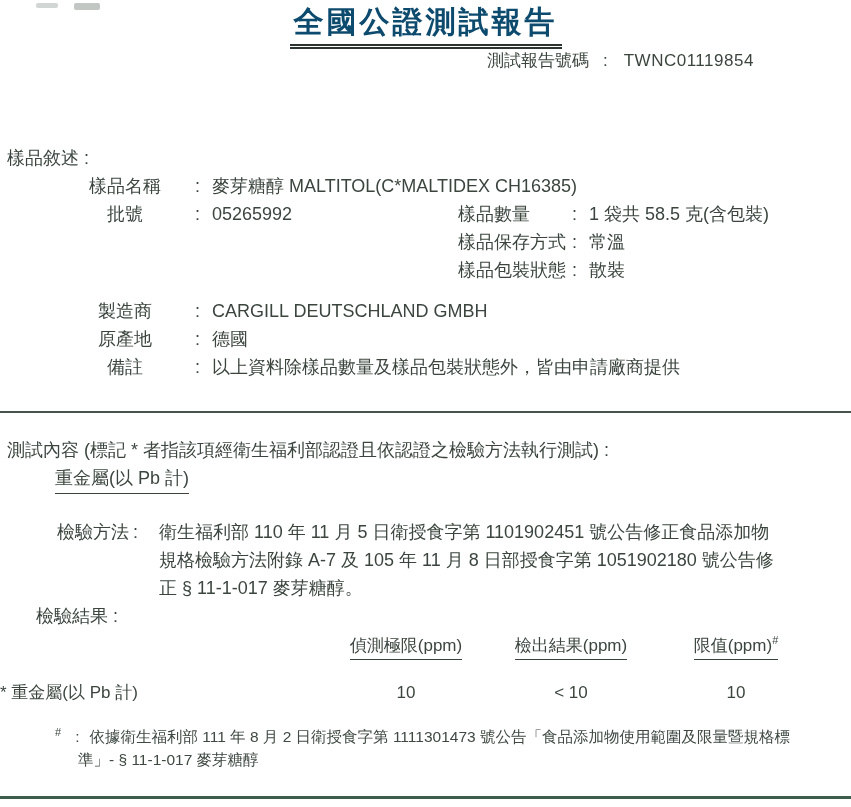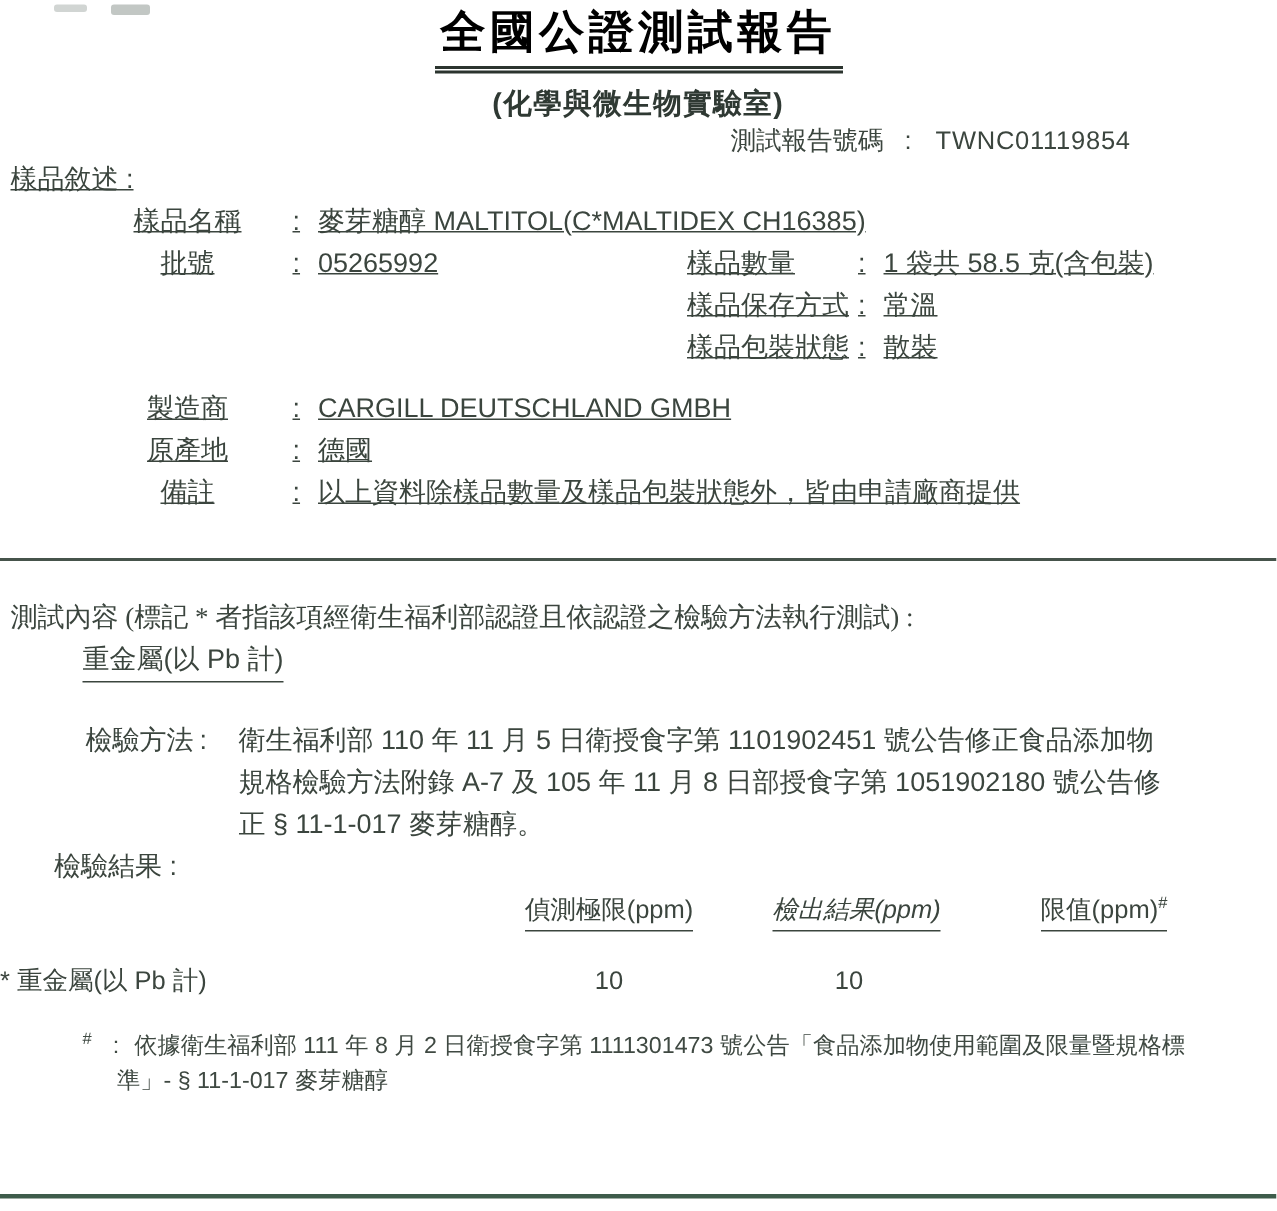--- a/index.html
+++ b/index.html
@@ -32,21 +32,21 @@
   .artifact.a2 { left: 74px; top: 0; width: 26px; height: 7px; opacity: 0.6; }
 
   .title-wrap {
     text-align: center;
     margin-top: 3px;
   }
   .title-text {
     display: inline-block;
     font-size: 30px;
     font-weight: bold;
-    color: #000000;
+    color: #0c4a6e;
     letter-spacing: 3px;
     border-bottom: 5px double #2b342e;
     padding: 0 4px 3px 4px;
     line-height: 1.25;
   }
   .subtitle-wrap {
     text-align: center;
     margin-top: 7px;
   }
   .subtitle-text {
@@ -58,21 +58,21 @@
   .report-no-row {
     margin-top: 0;
     padding-left: 487px;
     font-size: 17px;
     white-space: nowrap;
   }
   .report-no-row .colon { margin: 0 16px 0 14px; }
   .report-no-value { letter-spacing: 0.5px; }
 
   .sample-section {
-    text-decoration: underline;
+    margin-top: 72px;
   }
   .section-heading {
     margin-left: 7px;
     line-height: 28px;
   }
   .kv-row {
     display: flex;
     margin-left: 55px;
     line-height: 28px;
     white-space: nowrap;
@@ -98,21 +98,20 @@
     width: 851px;
     height: 0;
     border-top: 2px solid #46544b;
   }
 
   .test-content-line {
     margin-top: 23px;
     margin-left: 7px;
     line-height: 28px;
     white-space: nowrap;
-    font-family: Liberation Serif, serif;
   }
   .test-item-heading-row {
     margin-left: 55px;
     line-height: 28px;
   }
   .test-item-heading {
     display: inline-block;
     border-bottom: 1.5px solid #3b453e;
     padding-bottom: 1px;
   }
@@ -130,21 +129,21 @@
 
   .result-label-row {
     margin-left: 36px;
     line-height: 28px;
   }
 
   .results-table { margin-top: 4px; font-size: 17px; }
   .tbl-row { display: flex; }
   .c-item { width: 326px; flex: 0 0 326px; box-sizing: border-box; white-space: nowrap; }
   .c1 { width: 160px; flex: 0 0 160px; text-align: center; }
-  .c2 { width: 170px; flex: 0 0 170px; text-align: center; font-style: italic; }
+  .c2 { width: 170px; flex: 0 0 170px; text-align: center; }
   .c3 { width: 160px; flex: 0 0 160px; text-align: center; }
   .tbl-header .hdr {
     display: inline-block;
     border-bottom: 1.5px solid #3b453e;
     padding-bottom: 2px;
     white-space: nowrap;
   }
   .tbl-header sup { font-size: 11px; }
   .tbl-data { margin-top: 21px; line-height: 24px; }
 
@@ -171,23 +170,20 @@
 </head>
 <body>
 
 <div class="page">
 
   <div class="artifact a1"></div>
   <div class="artifact a2"></div>
 
   <div class="title-wrap">
     <span class="title-text">全國公證測試報告</span>
-  </div>
-  <div class="subtitle-wrap">
-    <span class="subtitle-text">(化學與微生物實驗室)</span>
   </div>
 
   <div class="report-no-row">
     <span>測試報告號碼</span><span class="colon">:</span><span class="report-no-value">TWNC01119854</span>
   </div>
 
   <div class="sample-section">
     <div class="section-heading">樣品敘述 :</div>
 
     <div class="kv-row">
@@ -269,20 +265,21 @@
   <div class="results-table">
     <div class="tbl-row tbl-header">
       <div class="c-item"></div>
       <div class="c1"><span class="hdr"><span>偵測極限(ppm)</span></span></div>
       <div class="c2"><span class="hdr"><span>檢出結果(ppm)</span></span></div>
       <div class="c3"><span class="hdr"><span>限值(ppm)</span><sup>#</sup></span></div>
     </div>
     <div class="tbl-row tbl-data">
       <div class="c-item">* 重金屬(以 Pb 計)</div>
       <div class="c1">10</div>
+      <div class="c2">&lt; 10</div>
       <div class="c3">10</div>
     </div>
   </div>
 
   <div class="footnote">
     <div class="fn-line1">
       <sup>#</sup><span class="fn-colon">:</span><span>依據衛生福利部 111 年 8 月 2 日衛授食字第 1111301473 號公告「食品添加物使用範圍及限量暨規格標</span>
     </div>
     <div class="fn-line2">準」- § 11-1-017 麥芽糖醇</div>
   </div>

